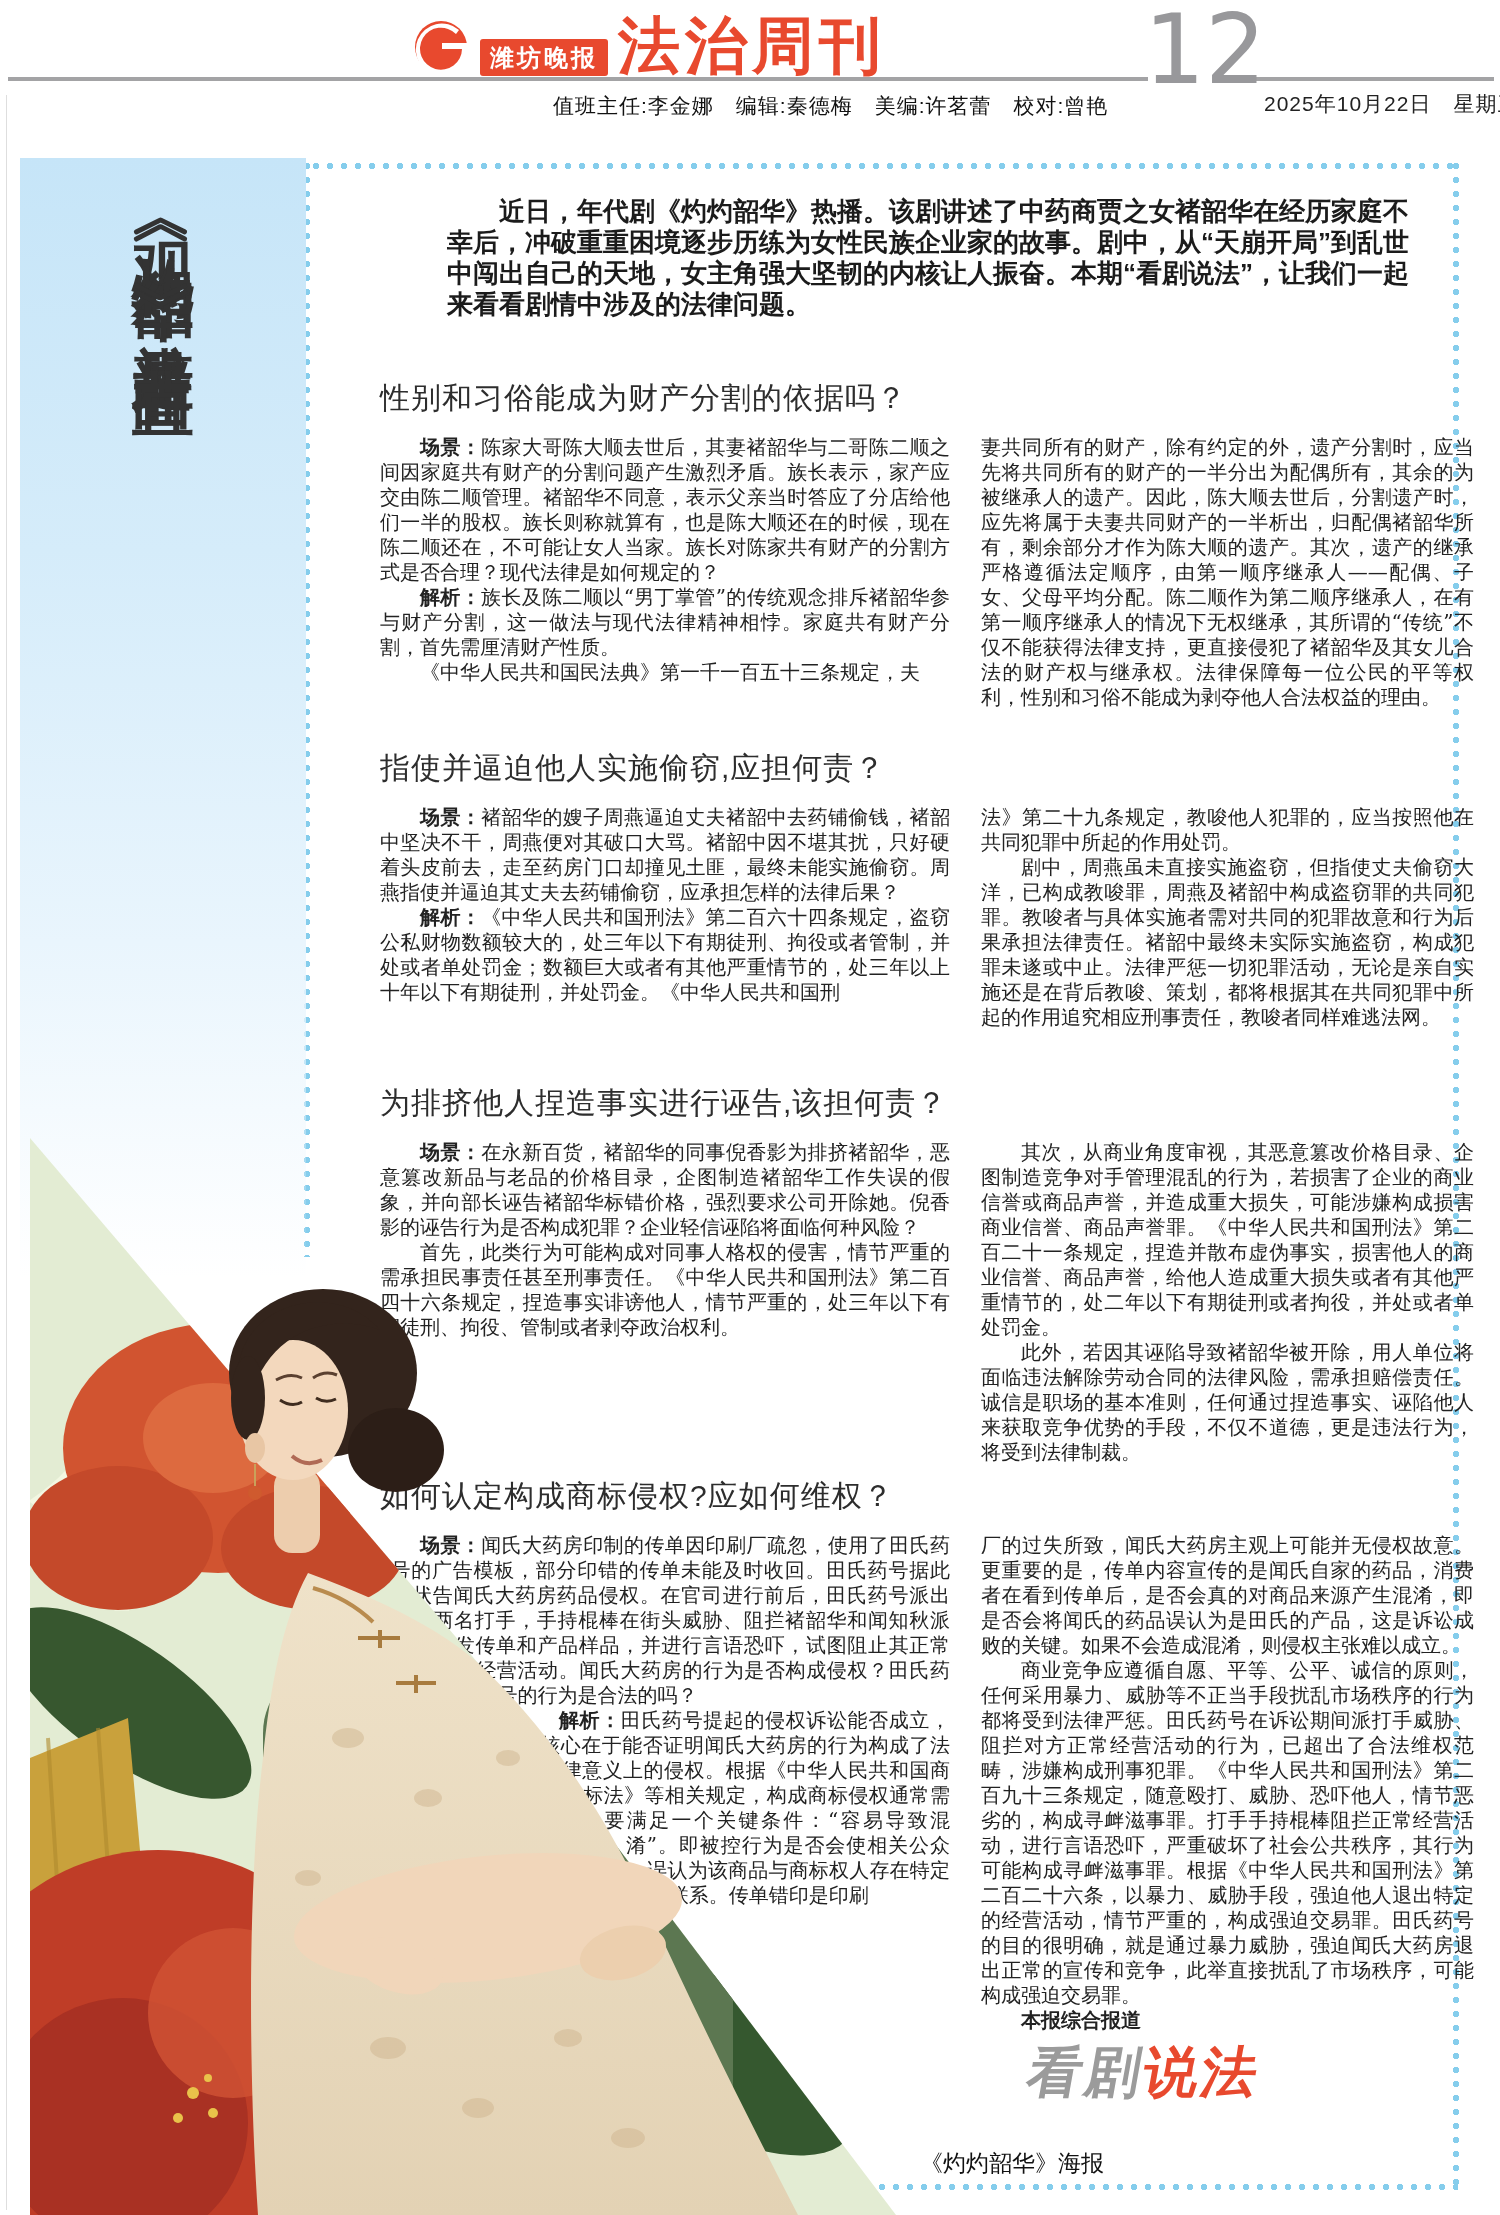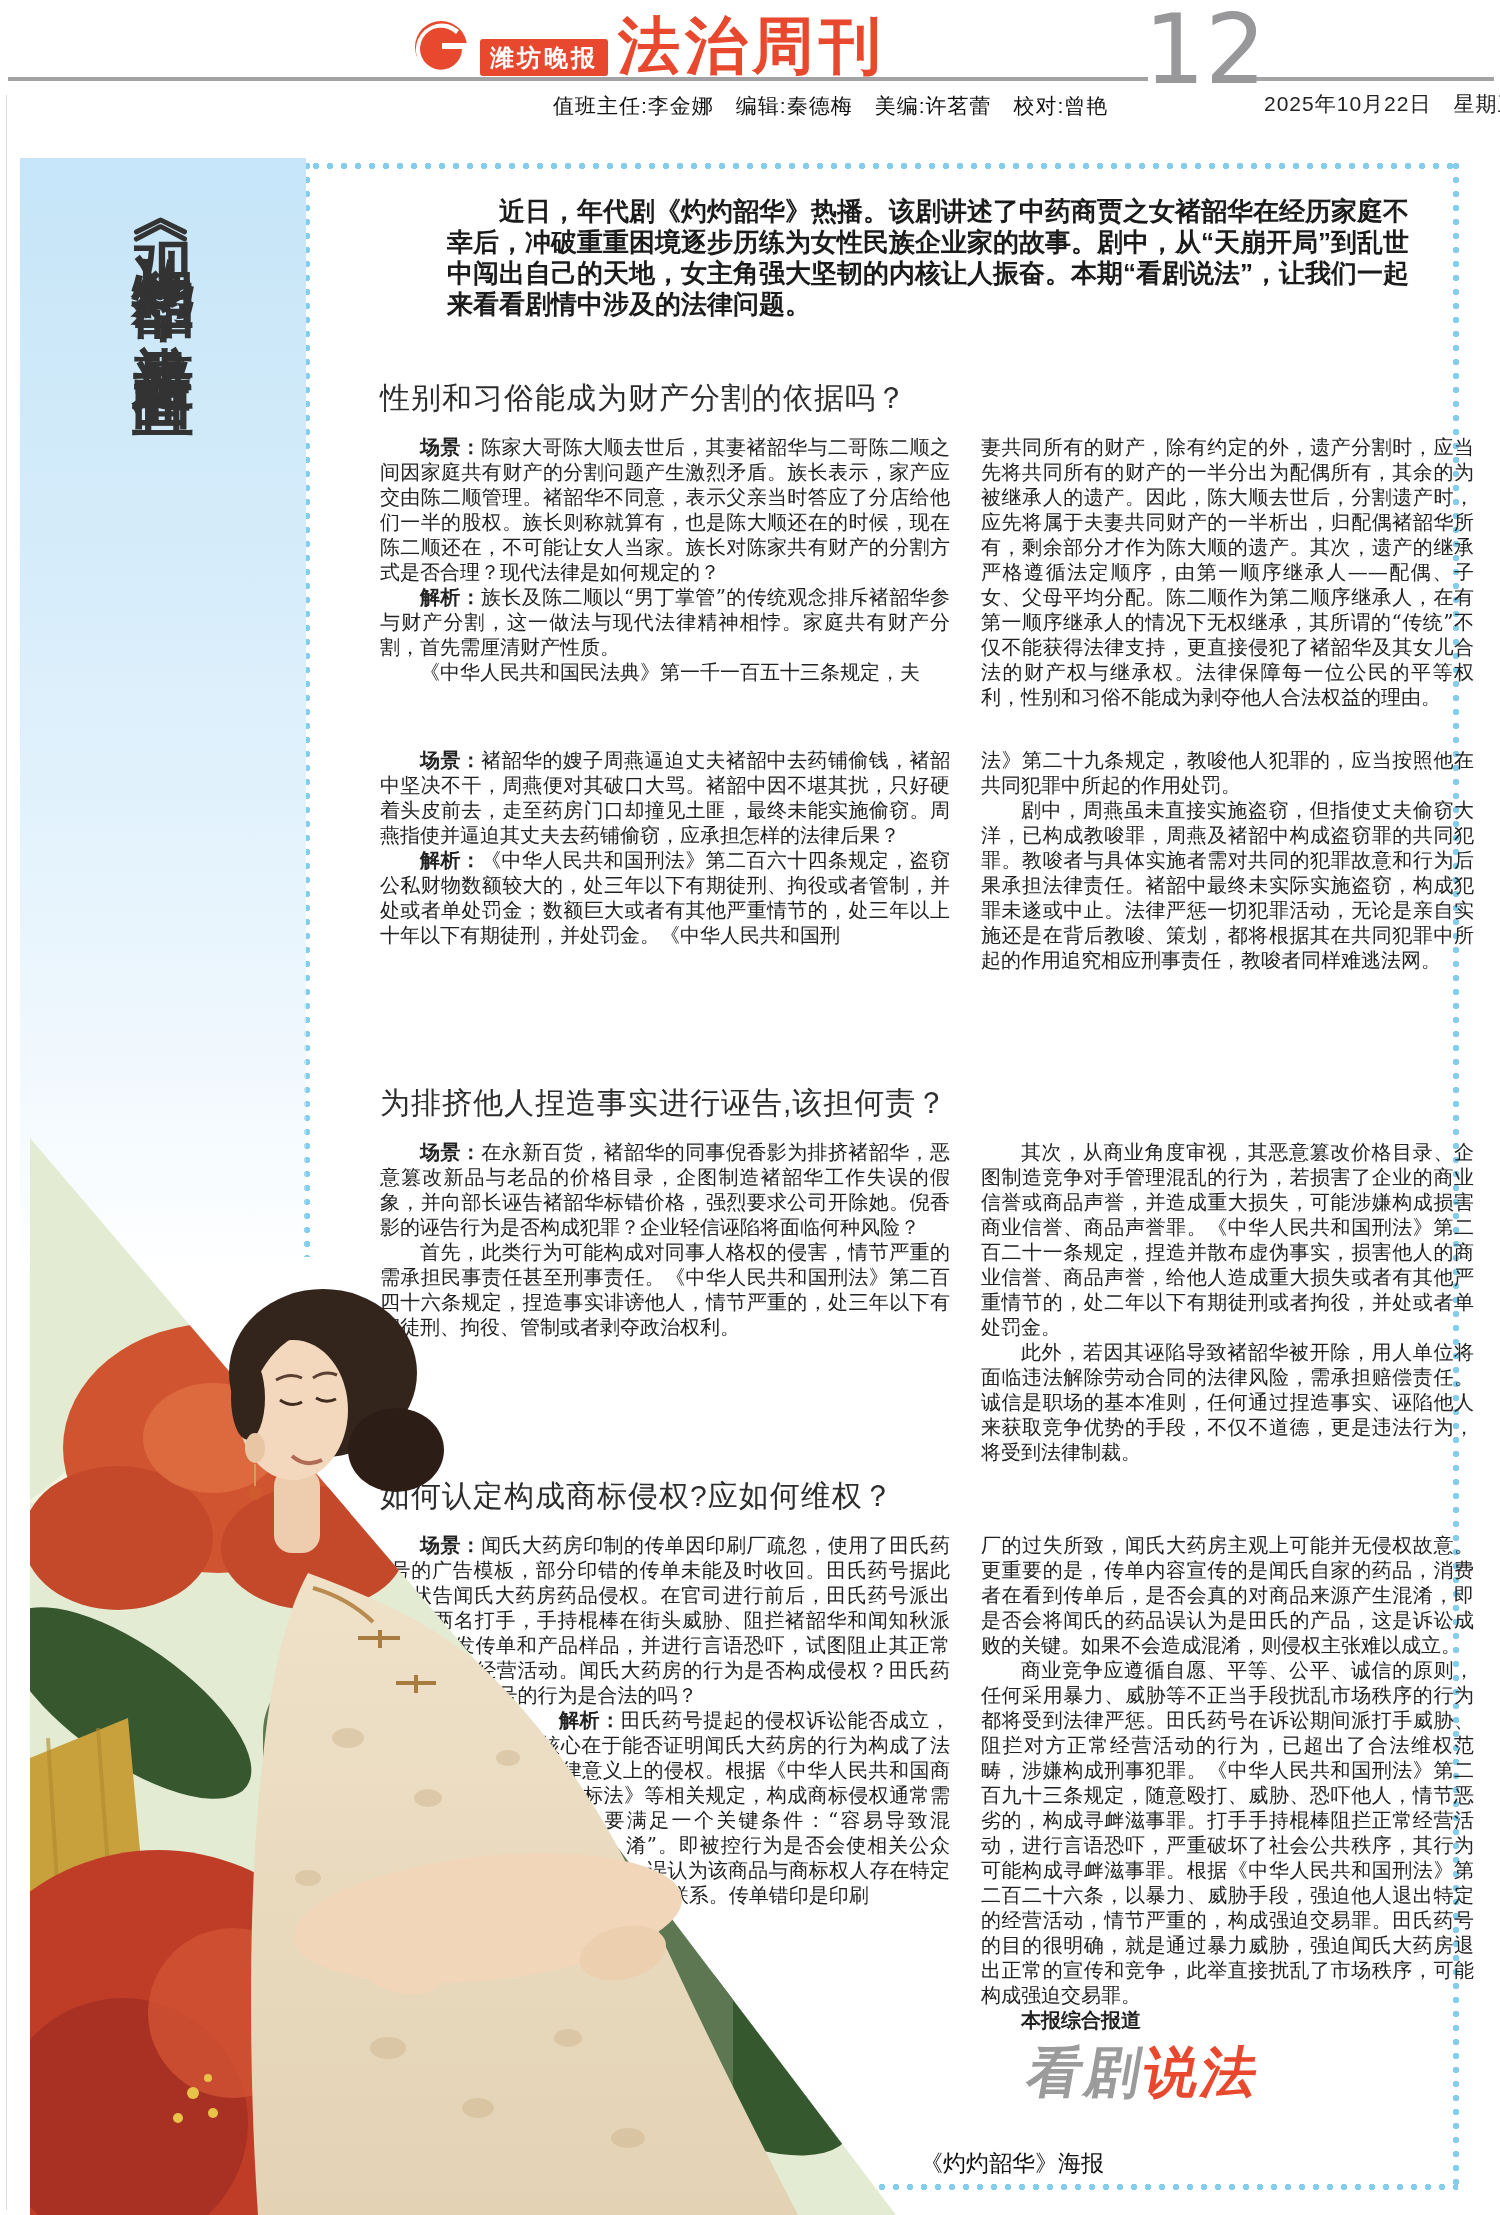--- a/index.html
+++ b/index.html
@@ -112,20 +112,21 @@
         <p class="kai"><b class="lbl">解析：</b><span>族长及陈二顺以“男丁掌管”的传统观念排斥褚韶华参与财产分割，这一做法与现代法律精神相悖。家庭共有财产分割，首先需厘清财产性质。</span></p>
         <p class="kai">《中华人民共和国民法典》第一千一百五十三条规定，夫</p>
       </div>
       <div class="col-r">
         <p class="kai cont">妻共同所有的财产，除有约定的外，遗产分割时，应当先将共同所有的财产的一半分出为配偶所有，其余的为被继承人的遗产。因此，陈大顺去世后，分割遗产时，应先将属于夫妻共同财产的一半析出，归配偶褚韶华所有，剩余部分才作为陈大顺的遗产。其次，遗产的继承严格遵循法定顺序，由第一顺序继承人——配偶、子女、父母平均分配。陈二顺作为第二顺序继承人，在有第一顺序继承人的情况下无权继承，其所谓的“传统”不仅不能获得法律支持，更直接侵犯了褚韶华及其女儿合法的财产权与继承权。法律保障每一位公民的平等权利，性别和习俗不能成为剥夺他人合法权益的理由。</p>
       </div>
     </div>
   </div>
 
   <div class="section sec2">
+    <h2 class="sec-title">指使并逼迫他人实施偷窃,应担何责？</h2>
     <div class="cols">
       <div class="col-l">
         <p><b class="lbl">场景：</b><span>褚韶华的嫂子周燕逼迫丈夫褚韶中去药铺偷钱，褚韶中坚决不干，周燕便对其破口大骂。褚韶中因不堪其扰，只好硬着头皮前去，走至药房门口却撞见土匪，最终未能实施偷窃。周燕指使并逼迫其丈夫去药铺偷窃，应承担怎样的法律后果？</span></p>
         <p class="kai"><b class="lbl">解析：</b><span>《中华人民共和国刑法》第二百六十四条规定，盗窃公私财物数额较大的，处三年以下有期徒刑、拘役或者管制，并处或者单处罚金；数额巨大或者有其他严重情节的，处三年以上十年以下有期徒刑，并处罚金。《中华人民共和国刑</span></p>
       </div>
       <div class="col-r">
         <p class="kai cont">法》第二十九条规定，教唆他人犯罪的，应当按照他在共同犯罪中所起的作用处罚。</p>
         <p class="kai">剧中，周燕虽未直接实施盗窃，但指使丈夫偷窃大洋，已构成教唆罪，周燕及褚韶中构成盗窃罪的共同犯罪。教唆者与具体实施者需对共同的犯罪故意和行为后果承担法律责任。褚韶中最终未实际实施盗窃，构成犯罪未遂或中止。法律严惩一切犯罪活动，无论是亲自实施还是在背后教唆、策划，都将根据其在共同犯罪中所起的作用追究相应刑事责任，教唆者同样难逃法网。</p>
       </div>
     </div>

